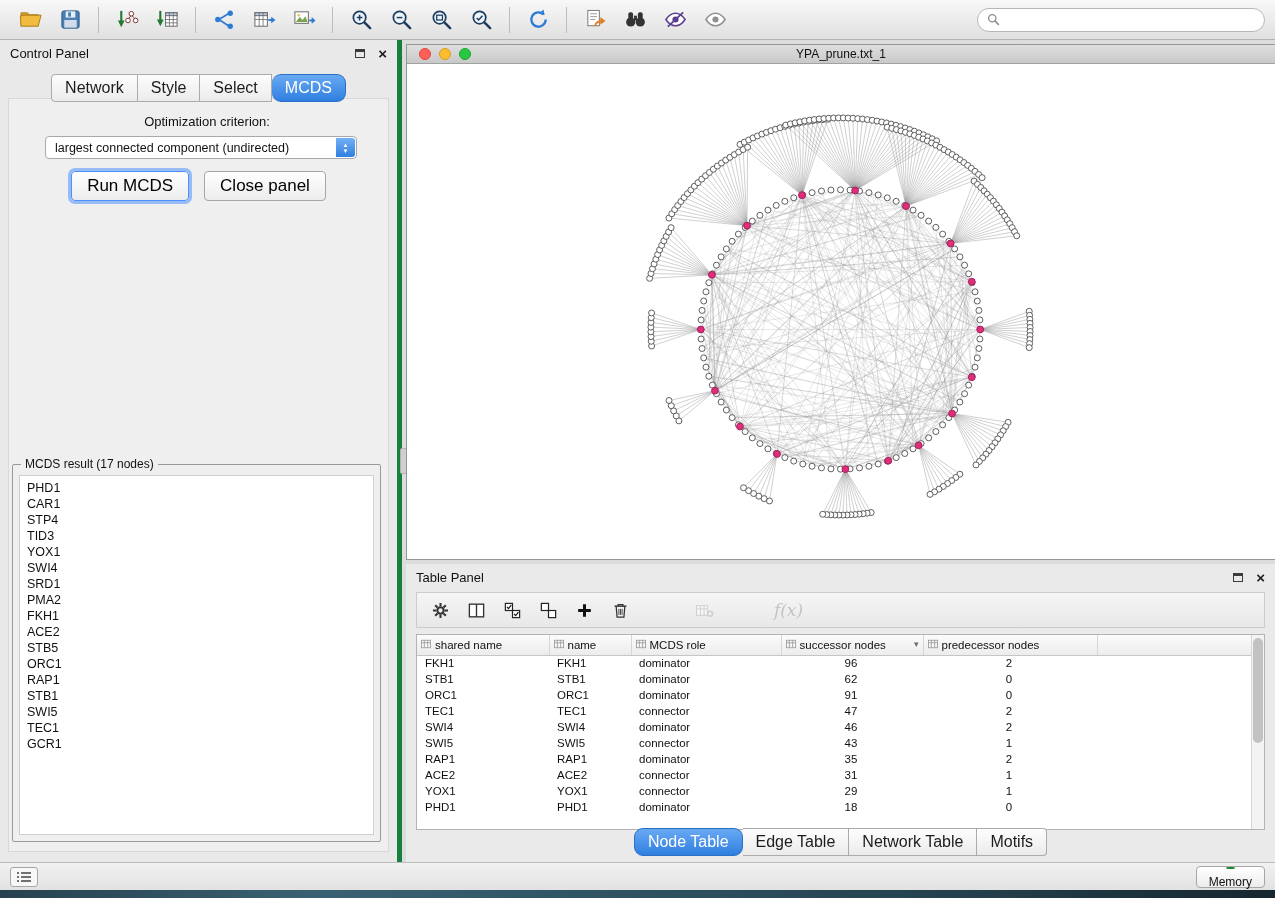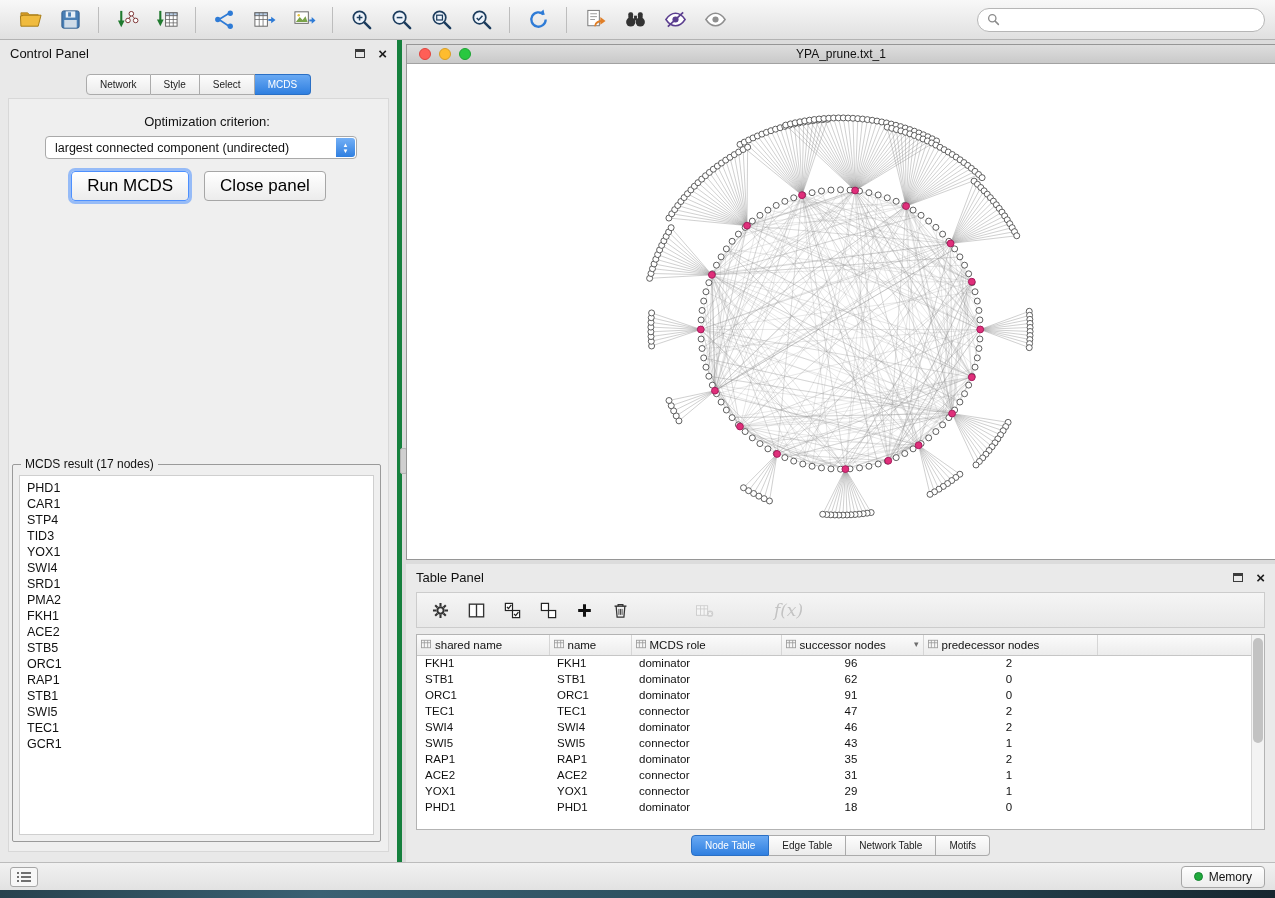--- a/index.html
+++ b/index.html
@@ -32,26 +32,26 @@
     position:absolute; top:40px; left:0; width:402px; bottom:36px;
     background:#e9e9e9; border-right:5px solid #15803d;
   }
   .panel-header { height:26px; display:flex; align-items:center; padding:0 10px; font-size:13px; }
   .panel-header .spacer { flex:1; }
   .float-icon { width:10px; height:9px; border:1px solid #3c3c3c; border-top:3px solid #3c3c3c; margin-right:13px; }
   .close-icon { font-size:15px; font-weight:bold; color:#1c1c1c; line-height:1; }
   .ctrl-pane { position:absolute; left:8px; right:8px; top:58px; bottom:10px; background:#efefef; border:1px solid #d8d8d8; }
   .ctrl-tabs { position:absolute; top:34px; left:0; right:0; display:flex; justify-content:center; z-index:2; }
   .ctab {
-    font-size:10px; padding:4px 13px; background:linear-gradient(#fdfdfd,#ebebeb);
+    font-size:16px; padding:4px 13px; background:linear-gradient(#fdfdfd,#ebebeb);
     border:1px solid #ababab; border-left:none; color:#1c1c1c; cursor:default; white-space:nowrap;
   }
   .ctab:first-child { border-left:1px solid #ababab; border-radius:4px 0 0 4px; }
   .ctab:last-child { border-radius:0 4px 4px 0; }
-  .ctab.active { background:linear-gradient(#69a9f3,#2f7fe0); color:#fff; border-color:#2a6fc4; }
+  .ctab.active { background:linear-gradient(#69a9f3,#2f7fe0); color:#fff; border-color:#2a6fc4;border-radius:9px; }
   .opt-label { position:absolute; top:74px; left:17px; right:0; text-align:center; font-size:13px; }
   .combo {
     position:absolute; top:96px; left:45px; width:312px; height:23px; background:#fff;
     border:1px solid #a9a9a9; border-radius:4px; font-size:12.5px;
     display:flex; align-items:center; padding-left:9px;
   }
   .combo-arrows {
     position:absolute; right:1px; top:1px; bottom:1px; width:19px;
     background:linear-gradient(#74b0f6,#2f7fe0); border-radius:0 3px 3px 0;
     color:#fff; display:flex; flex-direction:column; align-items:center; justify-content:center;
@@ -129,21 +129,21 @@
 
   
   .status-bar {
     position:absolute; left:0; right:0; bottom:8px; height:28px;
     background:linear-gradient(#f1f1f1,#e2e2e2); border-top:1px solid #bcbcbc;
     display:flex; align-items:center; padding:0 10px;
   }
   .status-menu-btn { width:28px; height:20px; border:1px solid #a6a6a6; border-radius:3px; background:#f7f7f7; display:flex; align-items:center; justify-content:center; }
   .memory-btn {
     margin-left:auto; height:22px; border:1px solid #a6a6a6; border-radius:4px;
-    background:linear-gradient(#ffffff,#ececec); display:flex; align-items:center; gap:6px; padding:0 12px; font-size:12px;
+    background:linear-gradient(#ffffff,#ececec); display:flex; align-items:center; gap:6px; padding:0 12px; font-size:12px;flex-direction:column;
   }
   .memdot { width:9px; height:9px; border-radius:50%; background:#1faa3c; border:1px solid #168230; }
   .desktop-strip { position:absolute; left:0; right:0; bottom:0; height:8px;
     background:linear-gradient(90deg,#27424e,#3a6173 25%,#2c4f5e 55%,#223c48 80%,#16262f); }
 </style>
 </head>
 <body>
 
 <div class="toolbar">
   <div class="tb-icons">

